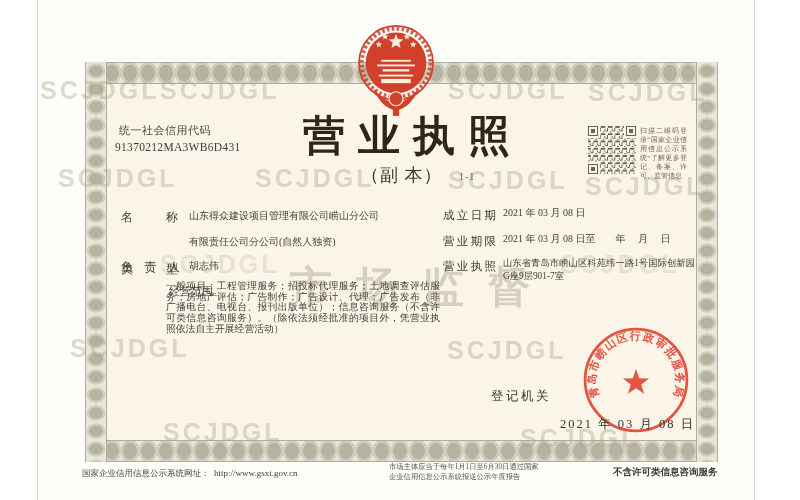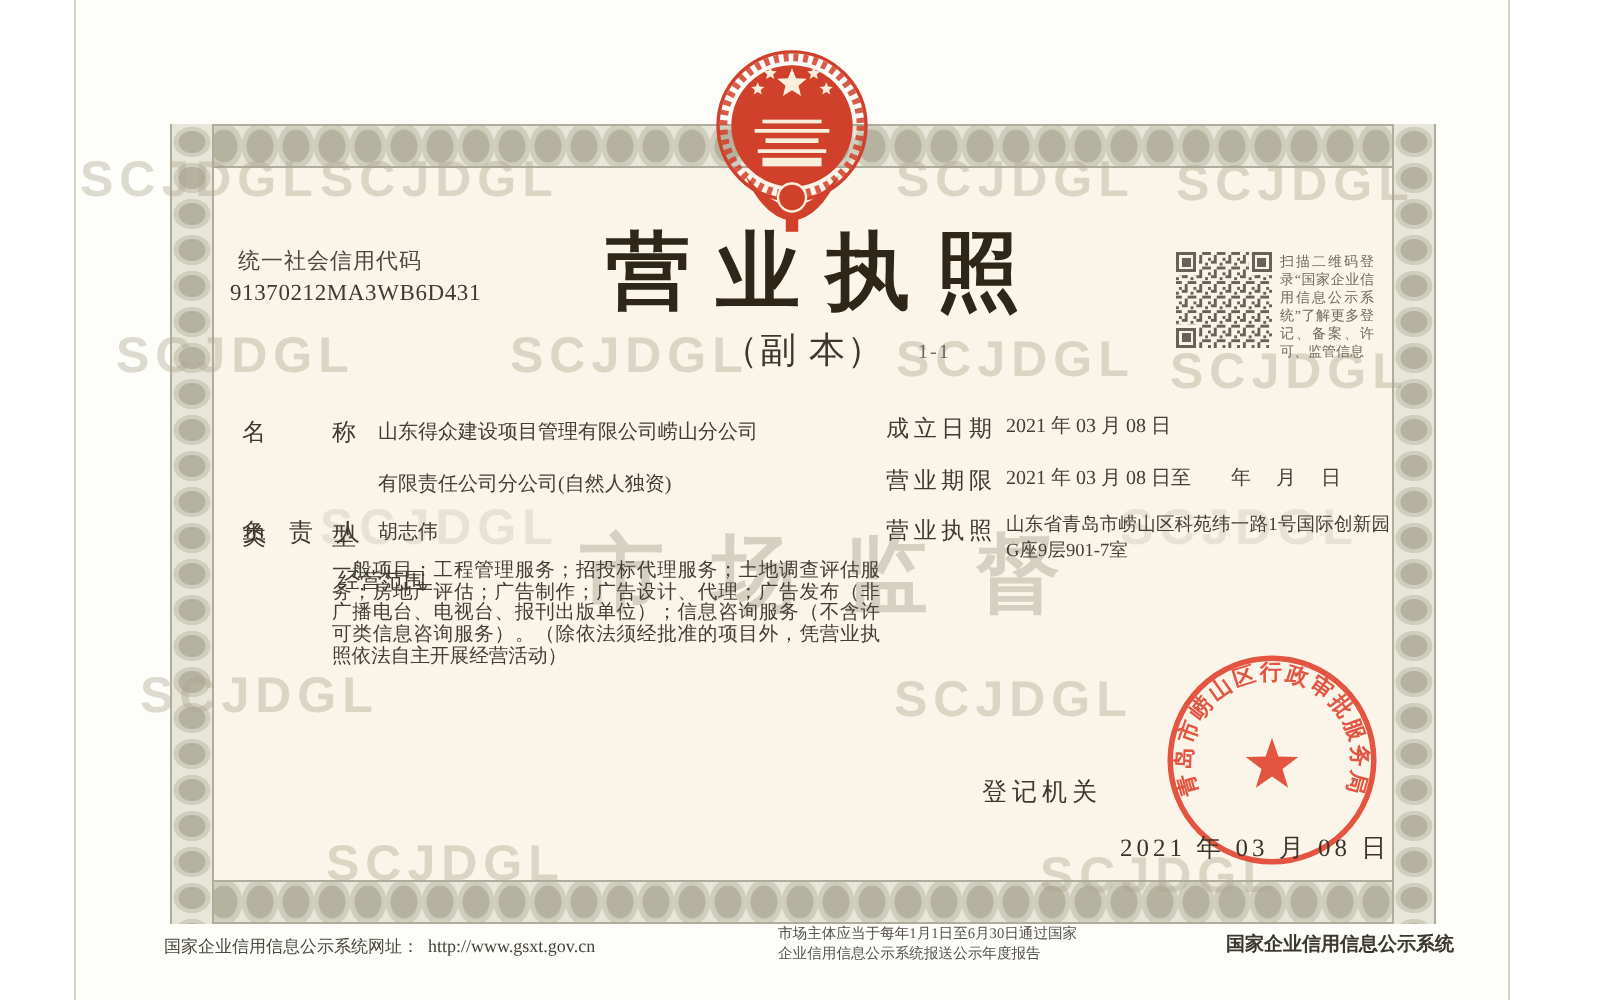--- a/index.html
+++ b/index.html
@@ -188,13 +188,13 @@
   <text font-size="12" letter-spacing="1.5" fill="#e03e2a" font-weight="bold">
     <textPath href="#sealArc" startOffset="12">青岛市崂山区行政审批服务局</textPath>
   </text>
 </svg>
 
 <div class="abs issuedate">2021 年 03 月 08 日</div>
 
 <div class="abs content ft ft-label">国家企业信用信息公示系统网址：</div>
 <div class="abs content ft ft-url">http://www.gsxt.gov.cn</div>
 <div class="abs content ft ft-note">市场主体应当于每年1月1日至6月30日通过国家企业信用信息公示系统报送公示年度报告</div>
-<div class="abs content ft ft-issuer">国家企业信用信息公示系统</div>
+<div class="abs content ft ft-issuer">不含许可类信息咨询服务</div>
 
 </body></html>

